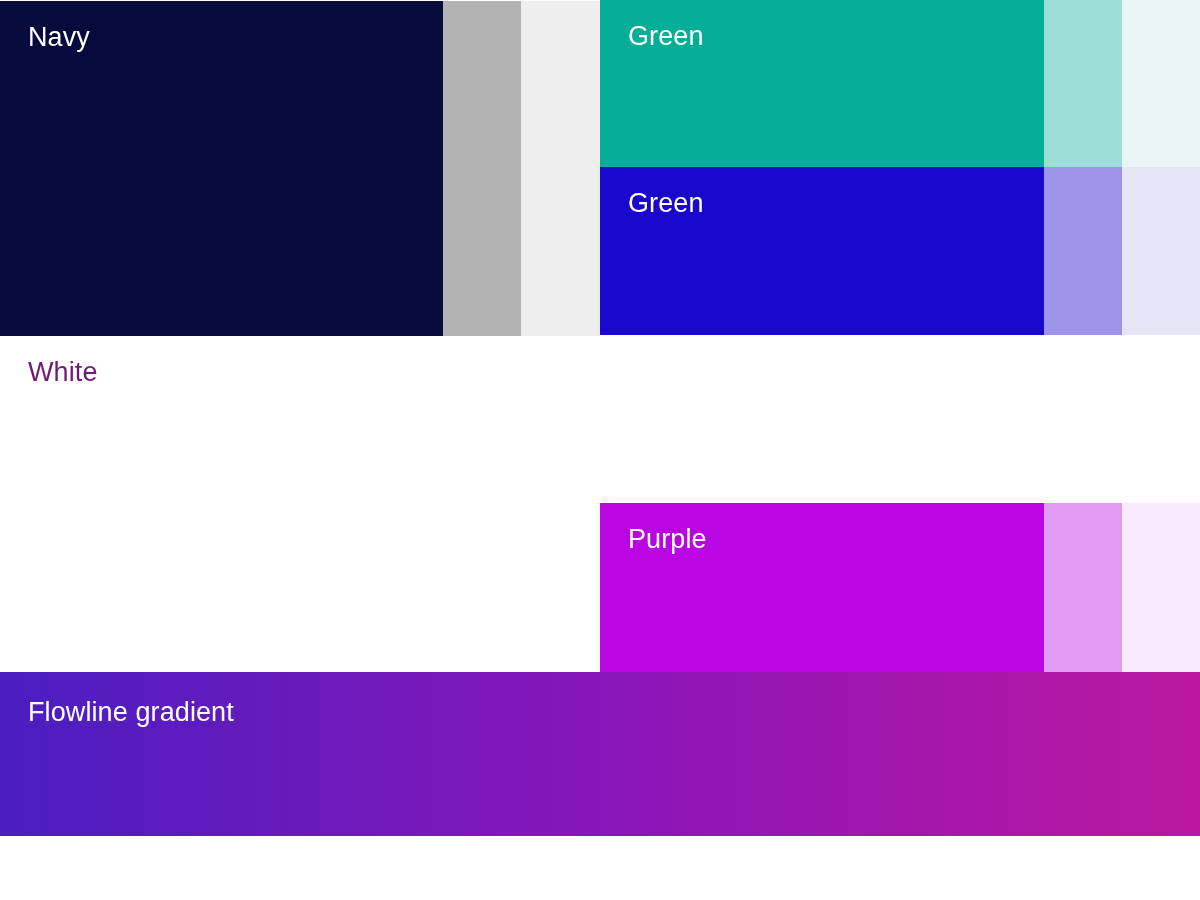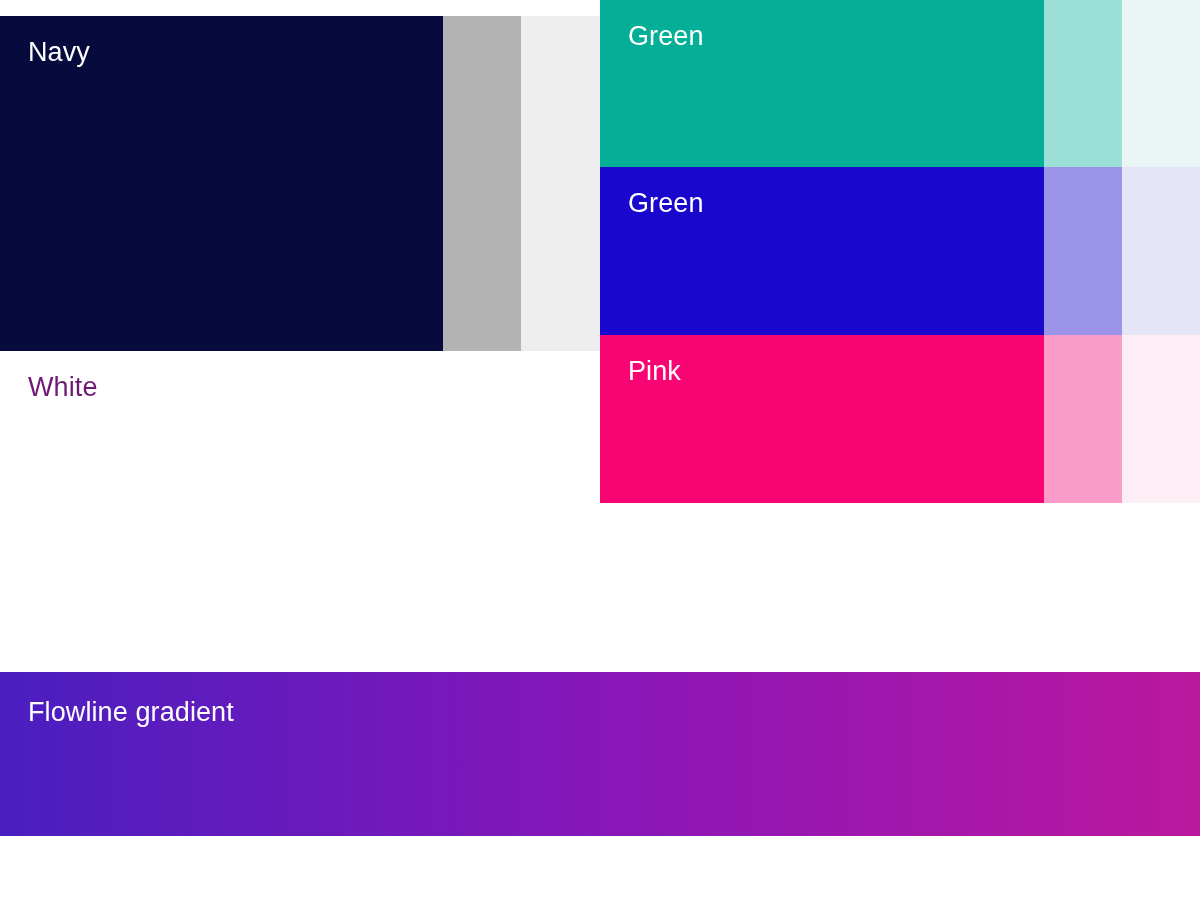--- a/index.html
+++ b/index.html
@@ -51,21 +51,21 @@
     white-space: nowrap;
     z-index: 5;
   }
   .label-light { color: #ffffff; }
   .label-dark  { color: #701a75; }
 
   
   #left-column {
     position: absolute;
     left: 0;
-    top: 16px;
+    top: 1px;
     width: 600px;
     height: 672px;
     text-align: center;
   }
 
   #navy-swatch {
     left: 0; top: 0;
     width: 600px; height: 335px;
   }
   #navy-main  { width: 443px; }
@@ -139,27 +139,27 @@
       <div class="swatch-label label-light">Green</div>
     </div>
 
     <div class="swatch right-swatch" id="blue-swatch">
       <div class="swatch-main" style="background: rgb(26, 7, 206);"></div>
       <div class="tint tint-a" style="background: rgb(155, 148, 233);"></div>
       <div class="tint tint-b" style="background: rgb(230, 229, 247);"></div>
       <div class="swatch-label label-light">Green</div>
     </div>
 
-    <div class="swatch right-swatch" id="pink-swatch">
-      <div class="swatch-main" style="background: rgb(249, 5, 115);"></div>
-      <div class="tint tint-a" style="background: rgb(251, 155, 200);"></div>
-      <div class="tint tint-b" style="background: rgb(253, 237, 244);"></div>
-      <div class="swatch-label label-light">Pink</div>
+
+    <div class="swatch right-swatch" id="purple-swatch">
+      <div class="swatch-main" style="background: rgb(184, 5, 226);"></div>
+      <div class="tint tint-a" style="background: rgb(225, 155, 243);"></div>
+      <div class="tint tint-b" style="background: rgb(249, 234, 253);"></div>
+      <div class="swatch-label label-light">Purple</div>
     </div>
-
 
   </div>
 
   <div id="gradient-band" style="background: linear-gradient(90deg, rgb(74, 30, 192) 0%, rgb(138, 22, 184) 52%, rgb(187, 24, 159) 100%);">
     <div class="swatch-label label-light">Flowline gradient</div>
   </div>
 
 </div>
 
 </body></html>

